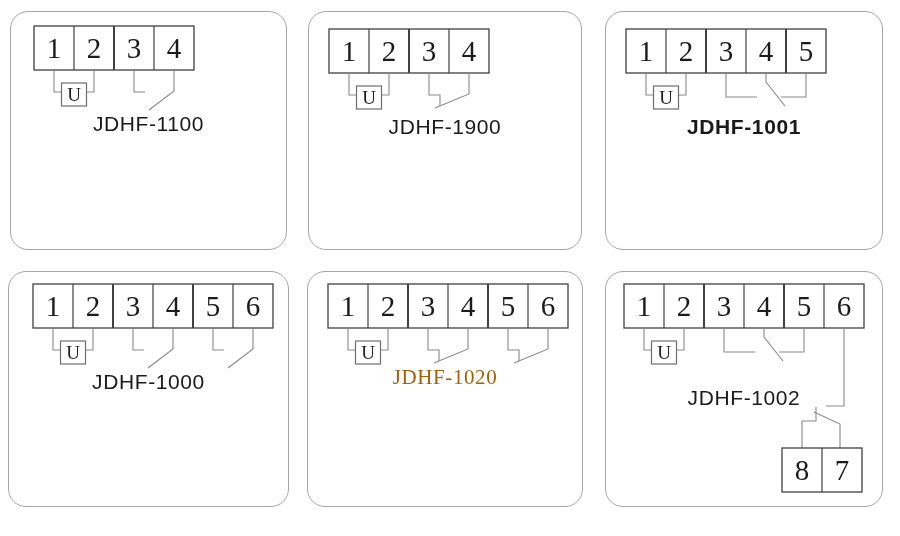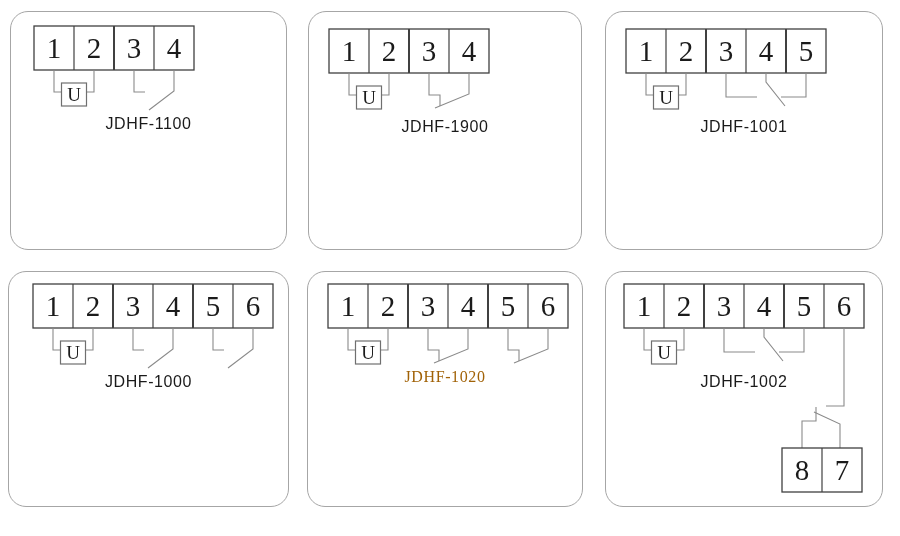--- a/index.html
+++ b/index.html
@@ -2,21 +2,21 @@
 <html><head>
 <meta charset="utf-8">
 <style>
   html,body{margin:0;padding:0;background:#ffffff;}
   #canvas{position:relative;width:900px;height:536px;background:#ffffff;overflow:hidden;
           font-family:"Liberation Sans",sans-serif;}
   .panel{position:absolute;box-sizing:border-box;background:#ffffff;
          border:1px solid #a6a6a6;border-radius:18px;}
   .panel svg{position:absolute;left:0;top:0;display:block;}
   .model-label{position:absolute;left:0;right:0;text-align:center;
-               font-family:"Liberation Sans",sans-serif;font-size:16px;
+               font-family:"Liberation Sans",sans-serif;font-size:21px;
                line-height:20px;letter-spacing:0.6px;color:#1a1a1a;}
   text.digit{font-family:"Liberation Serif","DejaVu Serif",serif;font-size:29px;}
   text.coilsym{font-family:"Liberation Serif","DejaVu Serif",serif;font-size:19px;}
 </style>
 </head>
 <body>
 
 <div id="canvas" style="background: rgb(255, 255, 255);">
   <div class="panel" id="p0" style="left: 10px; top: 11px; width: 277px; height: 239px;">
     <svg width="277" height="239" viewBox="0 0 277 239">
@@ -69,21 +69,21 @@
         <text x="160" y="49" text-anchor="middle" fill="#1b1b1b" class="digit">4</text>
         <text x="200" y="49" text-anchor="middle" fill="#1b1b1b" class="digit">5</text>
         <path d="M40,61 V83 H47.5" stroke="#8a8a8a" stroke-width="1.1" fill="none"></path>
         <path d="M80,61 V83 H72.5" stroke="#8a8a8a" stroke-width="1.1" fill="none"></path>
         <rect x="47.5" y="74" width="25" height="23" fill="#ffffff" stroke="#6f6f6f" stroke-width="1.2"></rect>
         <text x="60" y="92" text-anchor="middle" fill="#1b1b1b" class="coilsym">U</text>
         <path d="M120,61 V85 H151" stroke="#8a8a8a" stroke-width="1.1" fill="none"></path>
         <path d="M200,61 V85 H175" stroke="#8a8a8a" stroke-width="1.1" fill="none"></path>
         <path d="M160,61 V70 L179,94" stroke="#8a8a8a" stroke-width="1.1" fill="none"></path>
       </svg>
-    <div class="model-label" style="top: 105px; color: rgb(26, 26, 26);">JDHF-1001</div>
+    <div class="model-label" style="top: 105px; color: rgb(26, 26, 26); font-weight: bold;">JDHF-1001</div>
   </div>
   <div class="panel" id="p3" style="left: 8px; top: 271px; width: 281px; height: 236px;">
     <svg width="281" height="236" viewBox="0 0 281 236">
         <rect x="24" y="12" width="240" height="44" fill="#ffffff" stroke="#404040" stroke-width="1.3"></rect>
         <line x1="64" y1="12" x2="64" y2="56" stroke="#404040" stroke-width="1.2"></line>
         <line x1="104" y1="12" x2="104" y2="56" stroke="#404040" stroke-width="2"></line>
         <line x1="144" y1="12" x2="144" y2="56" stroke="#404040" stroke-width="1.2"></line>
         <line x1="184" y1="12" x2="184" y2="56" stroke="#404040" stroke-width="2"></line>
         <line x1="224" y1="12" x2="224" y2="56" stroke="#404040" stroke-width="1.2"></line>
         <text x="44" y="44" text-anchor="middle" fill="#1b1b1b" class="digit">1</text>
@@ -150,15 +150,15 @@
         <path d="M198,56 V80 H173" stroke="#8a8a8a" stroke-width="1.1" fill="none"></path>
         <path d="M158,56 V65 L177,89" stroke="#8a8a8a" stroke-width="1.1" fill="none"></path>
         <path d="M238,56 V134 H220" stroke="#8a8a8a" stroke-width="1.1" fill="none"></path>
         <path d="M196,176 V149 H210 V135" stroke="#8a8a8a" stroke-width="1.1" fill="none"></path>
         <path d="M234,176 V152 L208,140" stroke="#8a8a8a" stroke-width="1.1" fill="none"></path>
         <rect x="176" y="176" width="80" height="44" fill="#ffffff" stroke="#404040" stroke-width="1.3"></rect>
         <line x1="216" y1="176" x2="216" y2="220" stroke="#404040" stroke-width="1.2"></line>
         <text x="196" y="208" text-anchor="middle" fill="#1b1b1b" class="digit">8</text>
         <text x="236" y="208" text-anchor="middle" fill="#1b1b1b" class="digit">7</text>
       </svg>
-    <div class="model-label" style="top: 100px; color: rgb(26, 26, 26);">JDHF-1002</div>
+    <div class="model-label" style="top: 116px; color: rgb(26, 26, 26);">JDHF-1002</div>
   </div>
 </div>
 
 </body></html>

